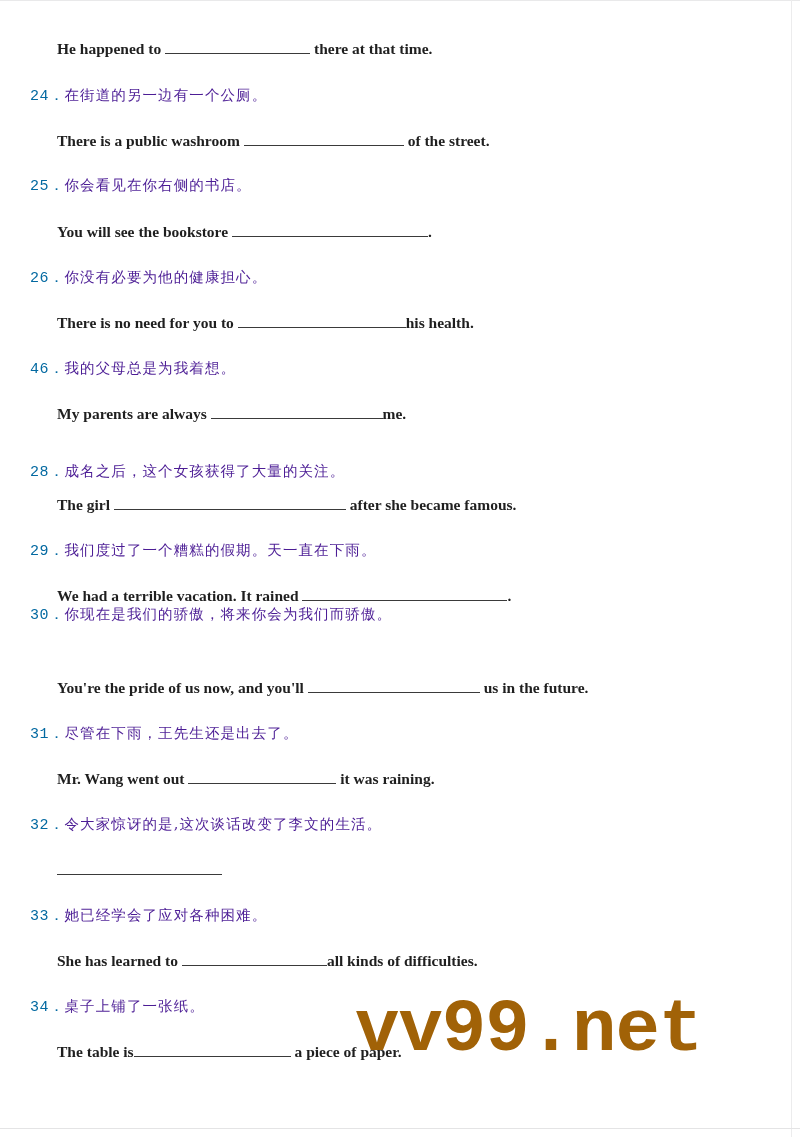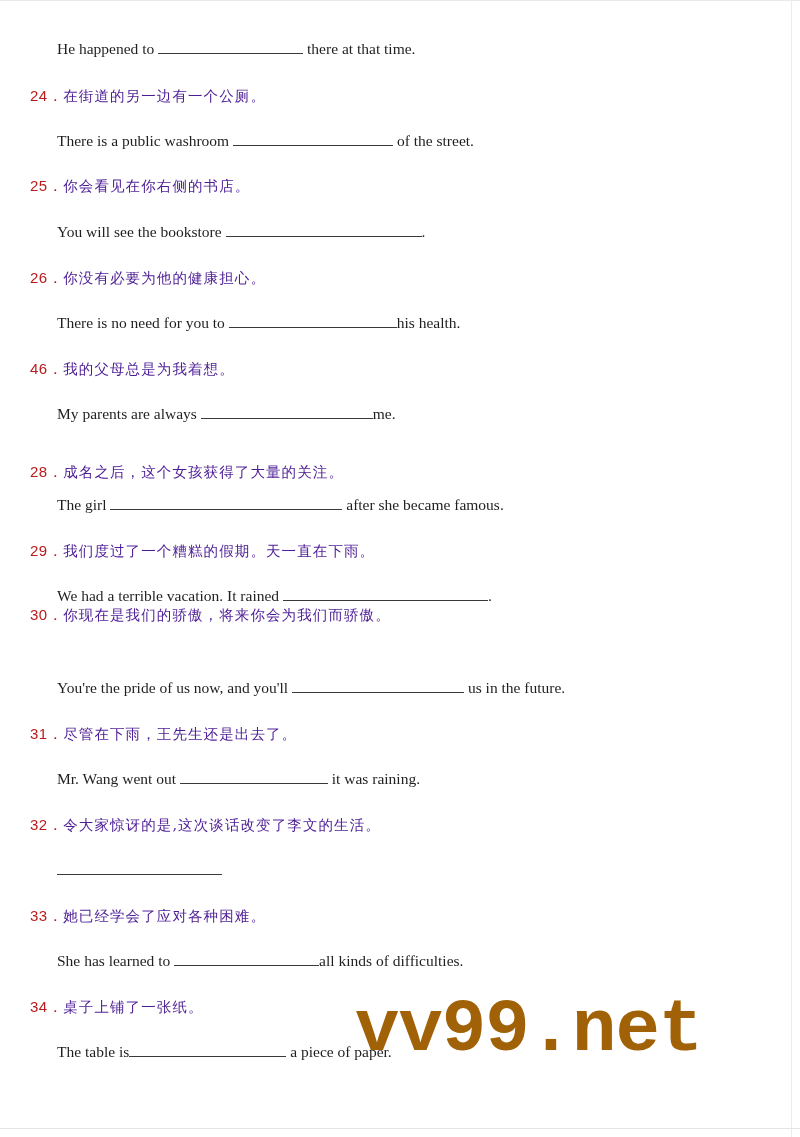--- a/index.html
+++ b/index.html
@@ -55,39 +55,40 @@
   .cn-line {
     position: absolute;
     left: 30px;
     font-family: "DejaVu Serif", "Liberation Serif", serif;
     font-size: 14.5px;
     color: #2c2c2c;
     white-space: nowrap;
     line-height: 1;
   }
   .cn-num {
-    font-family: Liberation Sans, sans-serif;
+    font-family: Liberation Mono, monospace;
     font-size: 15px;
-    color: #b91c1c;
+    color: #0369a1;
     letter-spacing: 0.5px;
   }
   .cn-text {
     font-family: "DejaVu Serif", "Liberation Serif", serif;
     font-size: 14.5px;
     letter-spacing: 1.1px;
     color: #4c1d95;
   }
   .en-line {
     position: absolute;
     left: 57px;
     font-family: "Liberation Serif", "DejaVu Serif", serif;
     font-size: 15.5px;
     color: #1f1f1f;
     white-space: nowrap;
     line-height: 1;
+    font-weight: bold;
   }
   .blank {
     display: inline-block;
     border-bottom: 1.3px solid #3a3a3a;
     height: 13px;
     vertical-align: baseline;
     margin: 0 0 0 0;
   }
 </style>
 </head>

